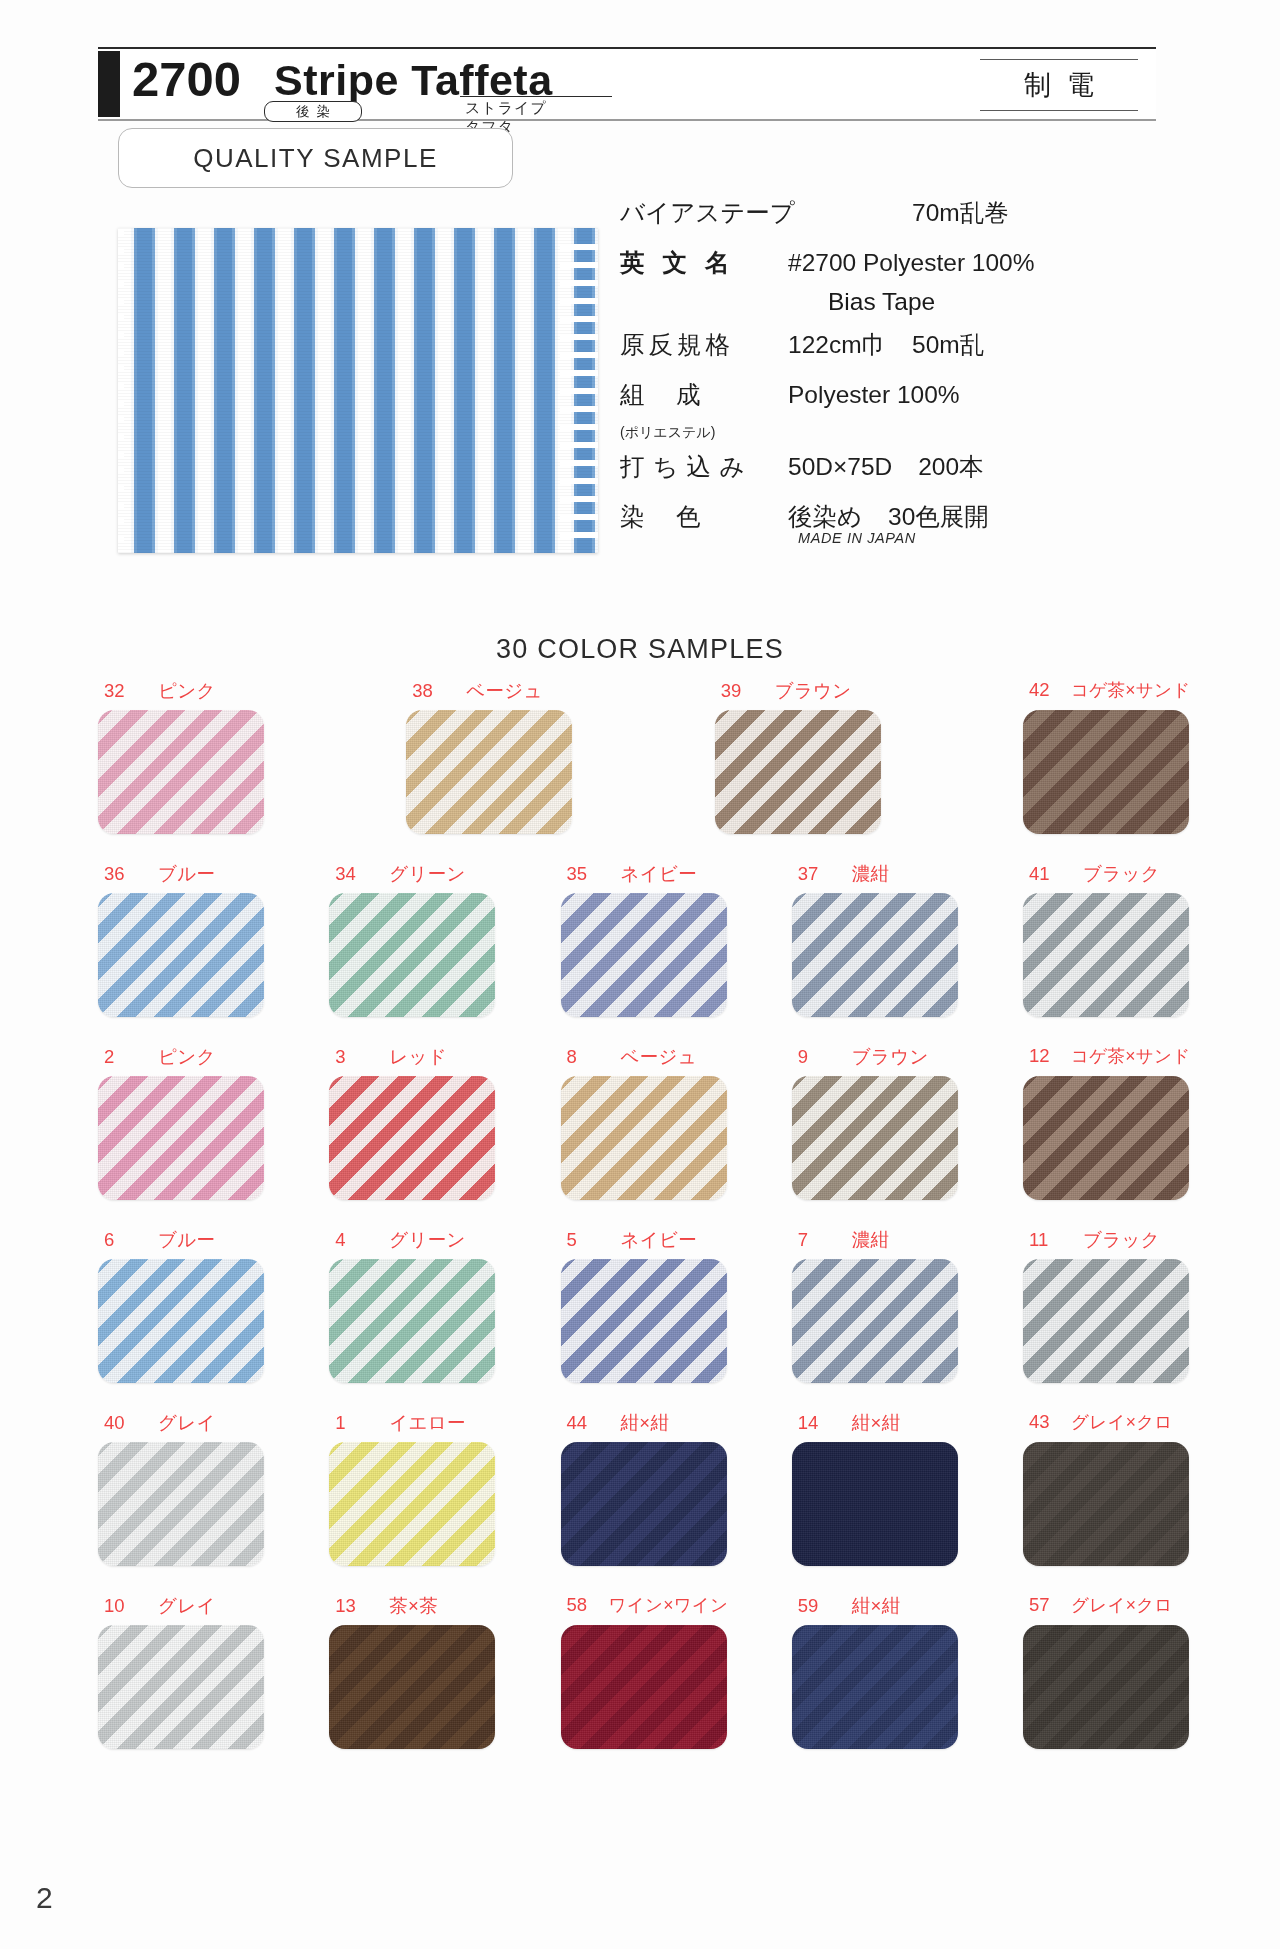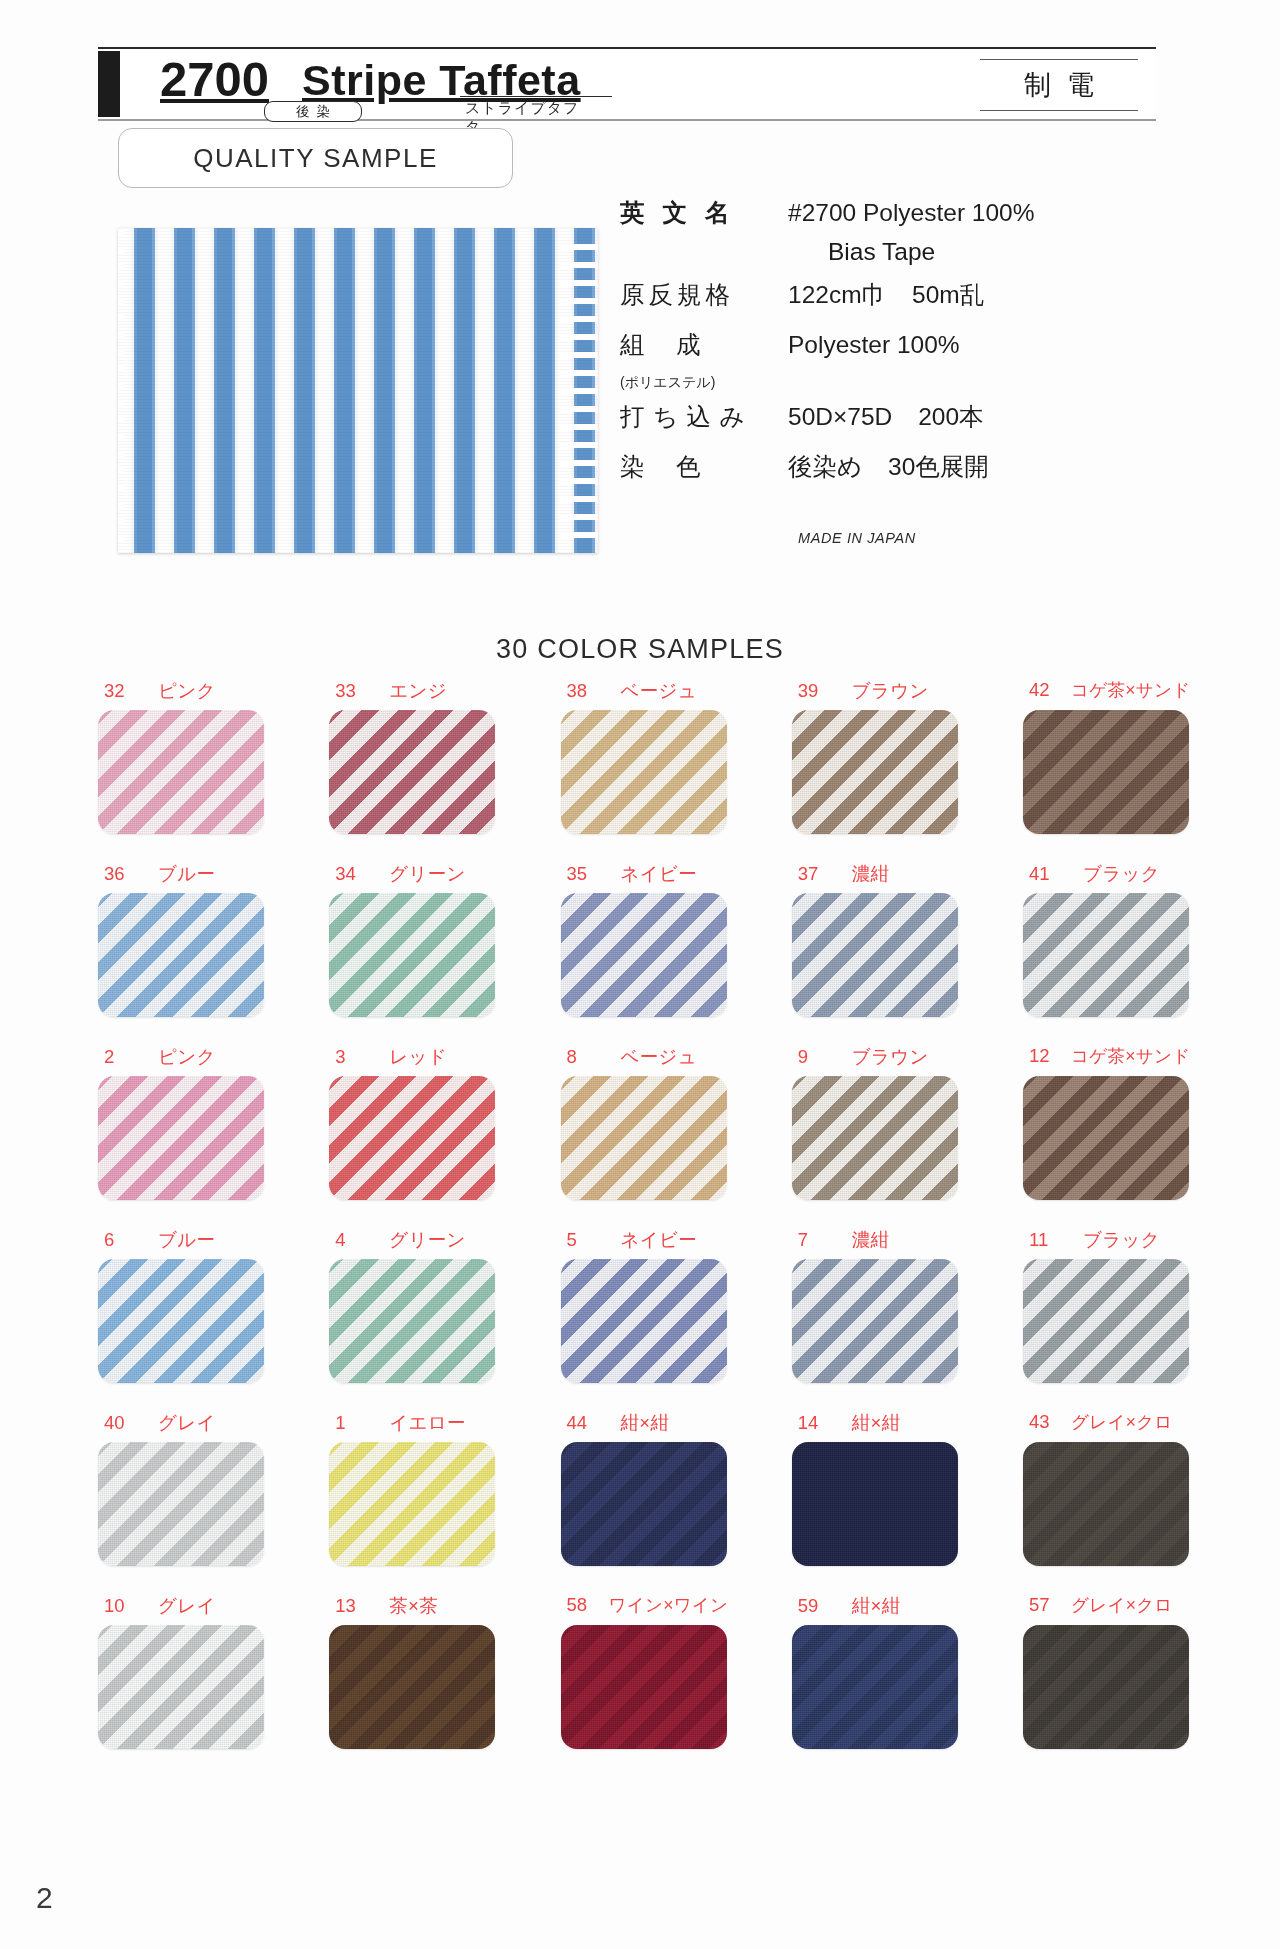--- a/index.html
+++ b/index.html
@@ -34,23 +34,22 @@
   .header-bar {
     width: 22px;
     background: #1c1c1c;
     margin: 2px 0 2px 0;
     flex: none;
   }
   .header-left {
     position: relative;
     display: flex;
     align-items: flex-start;
-    padding-left: 40px;
+    padding-left: 12px;
     flex: none;
-    text-decoration: underline;
   }
   .prod-code {
     font-size: 49px;
     font-weight: bold;
     letter-spacing: 0px;
     line-height: 60px;
     font-family: "Liberation Sans", "DejaVu Sans", sans-serif;
   }
   .prod-name {
     font-size: 43px;
@@ -330,20 +329,24 @@
 
   <div class="qs-tab">
     <span>QUALITY SAMPLE</span>
   </div>
   <div class="swatch-big"></div>
   <div class="swatch-mask-l"></div>
   <div class="swatch-fray"></div>
 
   <div class="spec">
 
+    <div class="spec-row first">
+      <div class="spec-label">バイアステープ</div>
+      <div class="spec-value">70m乱巻</div>
+    </div>
 
     <div class="spec-row">
       <div class="spec-label sp2">英文名</div>
       <div class="spec-value">#2700 Polyester 100%</div>
     </div>
     <div class="spec-cont">Bias Tape</div>
 
     <div class="spec-row">
       <div class="spec-label sp5">原反規格</div>
       <div class="spec-value">
@@ -381,29 +384,20 @@
           <div class="cell-head">
             <span class="cell-no">32</span>
             <span class="cell-name">ピンク</span>
           </div>
           <div class="swatch" style="background: repeating-linear-gradient(-45deg, rgb(251, 242, 245) 0px, rgb(251, 242, 245) 13px, rgb(232, 168, 192) 13px, rgb(232, 168, 192) 26px);">
             <div class="tex"></div>
           </div>
         </div>
         <div class="cell">
           <div class="cell-head">
-            <span class="cell-no">33</span>
-            <span class="cell-name">エンジ</span>
-          </div>
-          <div class="swatch" style="background: repeating-linear-gradient(-45deg, rgb(247, 239, 240) 0px, rgb(247, 239, 240) 13px, rgb(181, 95, 110) 13px, rgb(181, 95, 110) 26px);">
-            <div class="tex"></div>
-          </div>
-        </div>
-        <div class="cell">
-          <div class="cell-head">
             <span class="cell-no">38</span>
             <span class="cell-name">ベージュ</span>
           </div>
           <div class="swatch" style="background: repeating-linear-gradient(-45deg, rgb(250, 246, 238) 0px, rgb(250, 246, 238) 13px, rgb(214, 185, 138) 13px, rgb(214, 185, 138) 26px);">
             <div class="tex"></div>
           </div>
         </div>
         <div class="cell">
           <div class="cell-head">
             <span class="cell-no">39</span>

